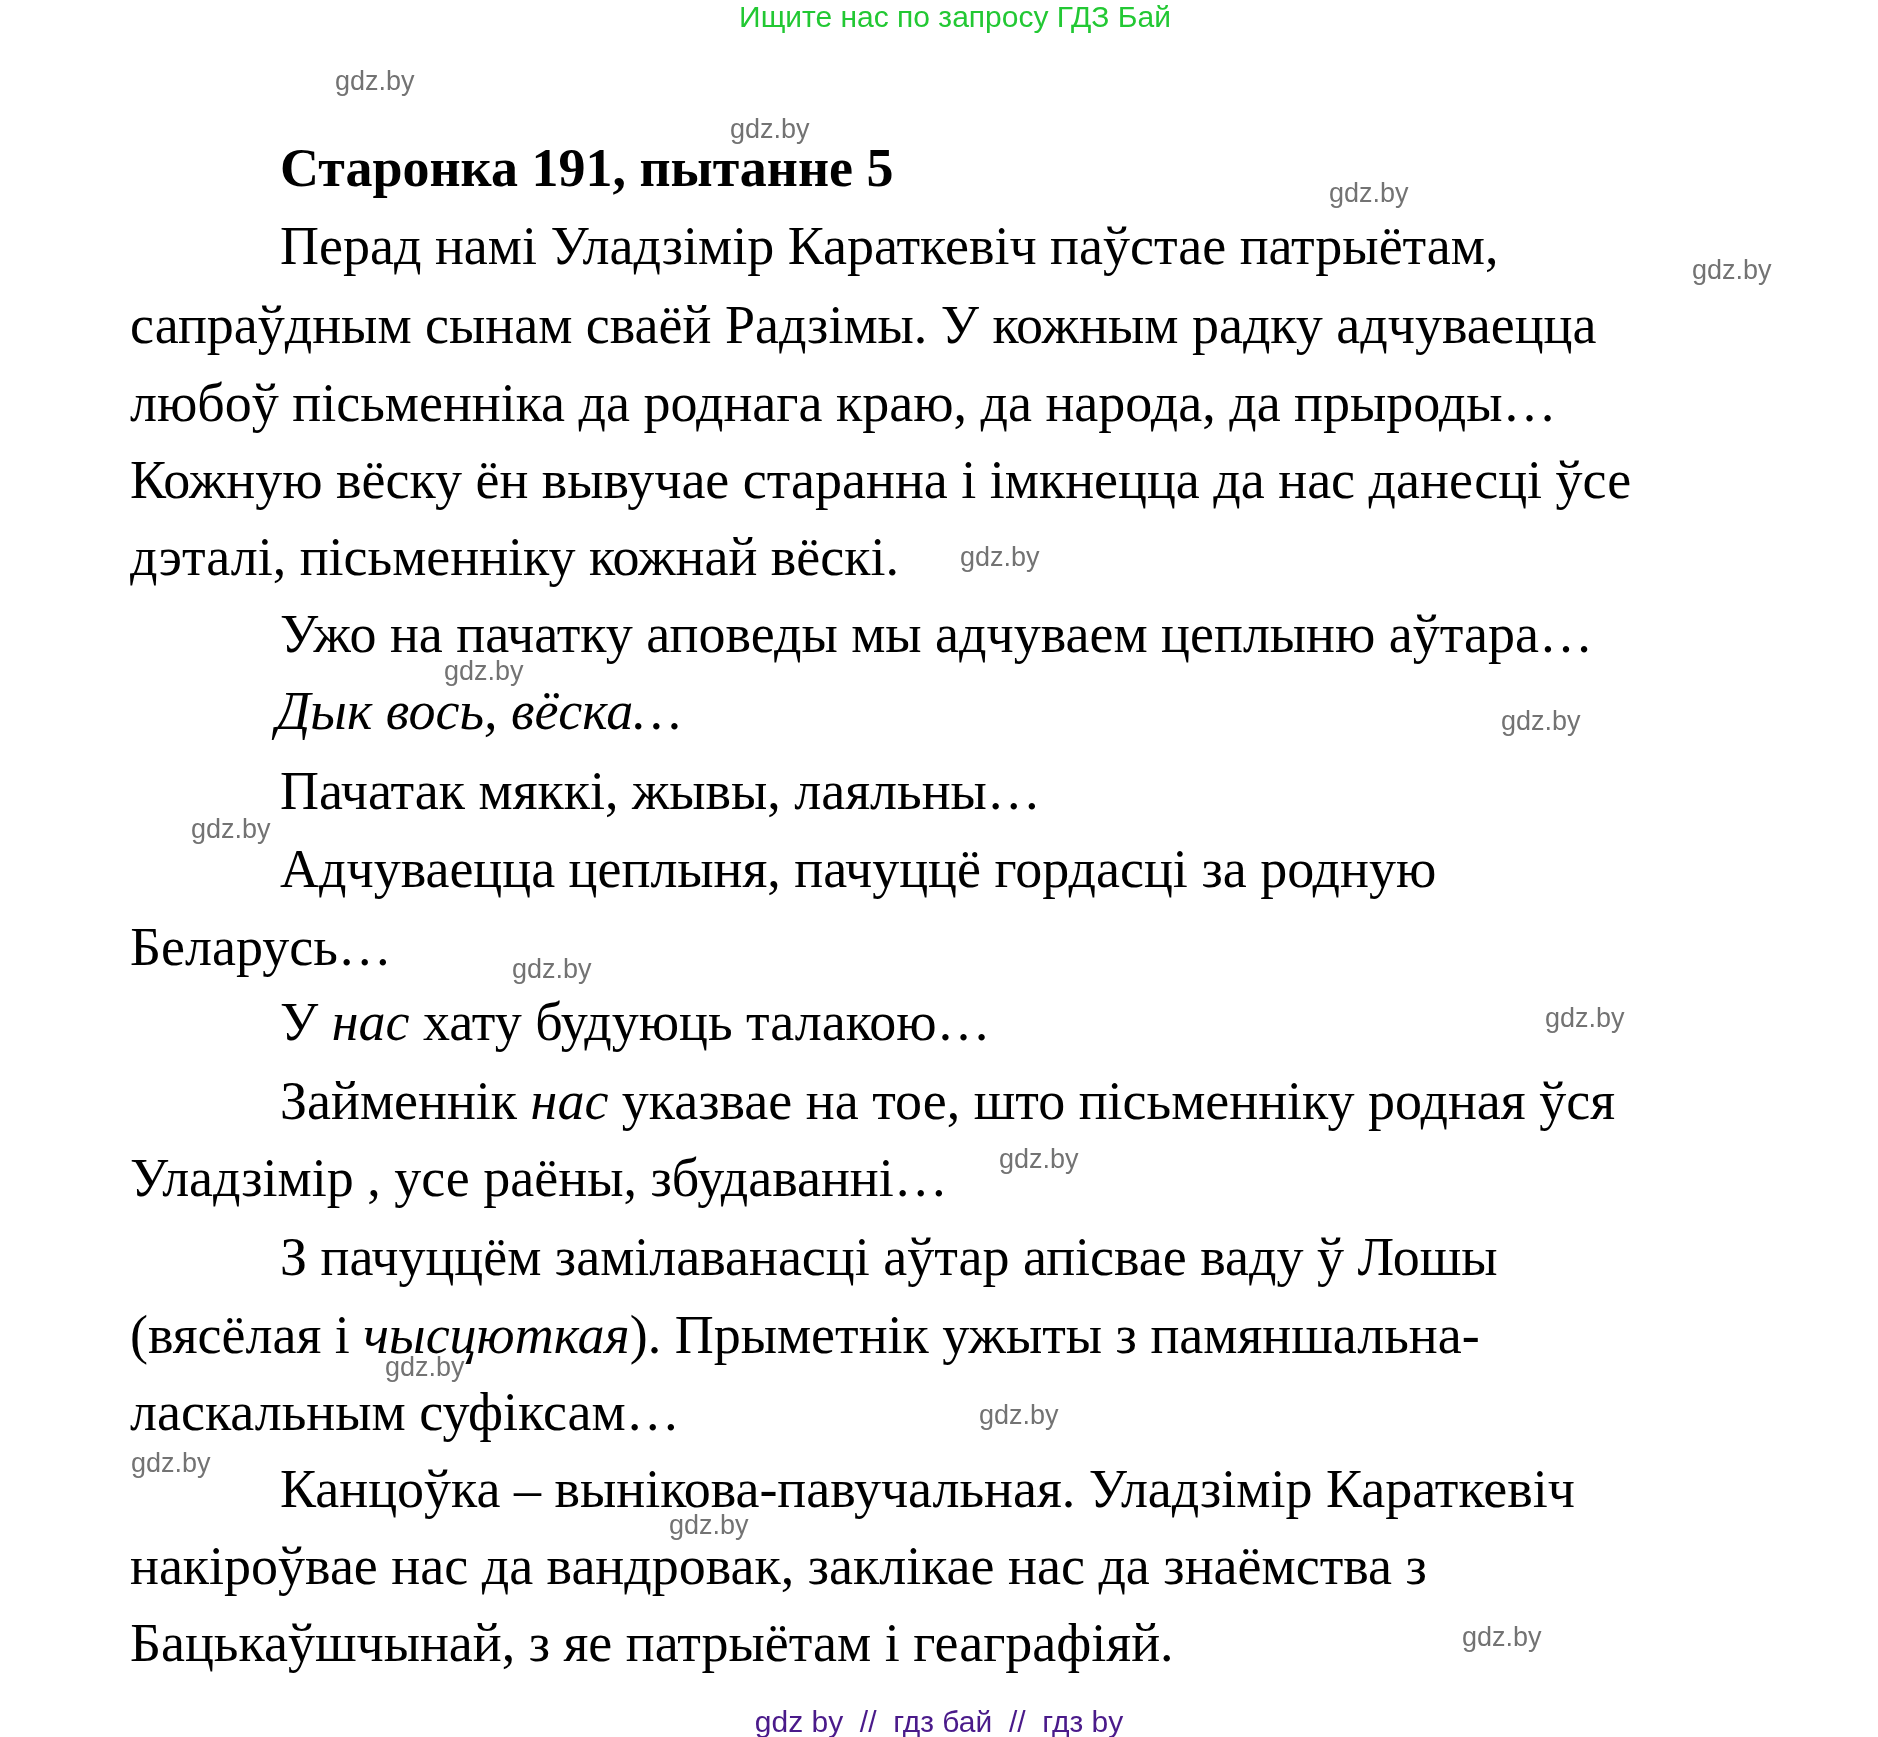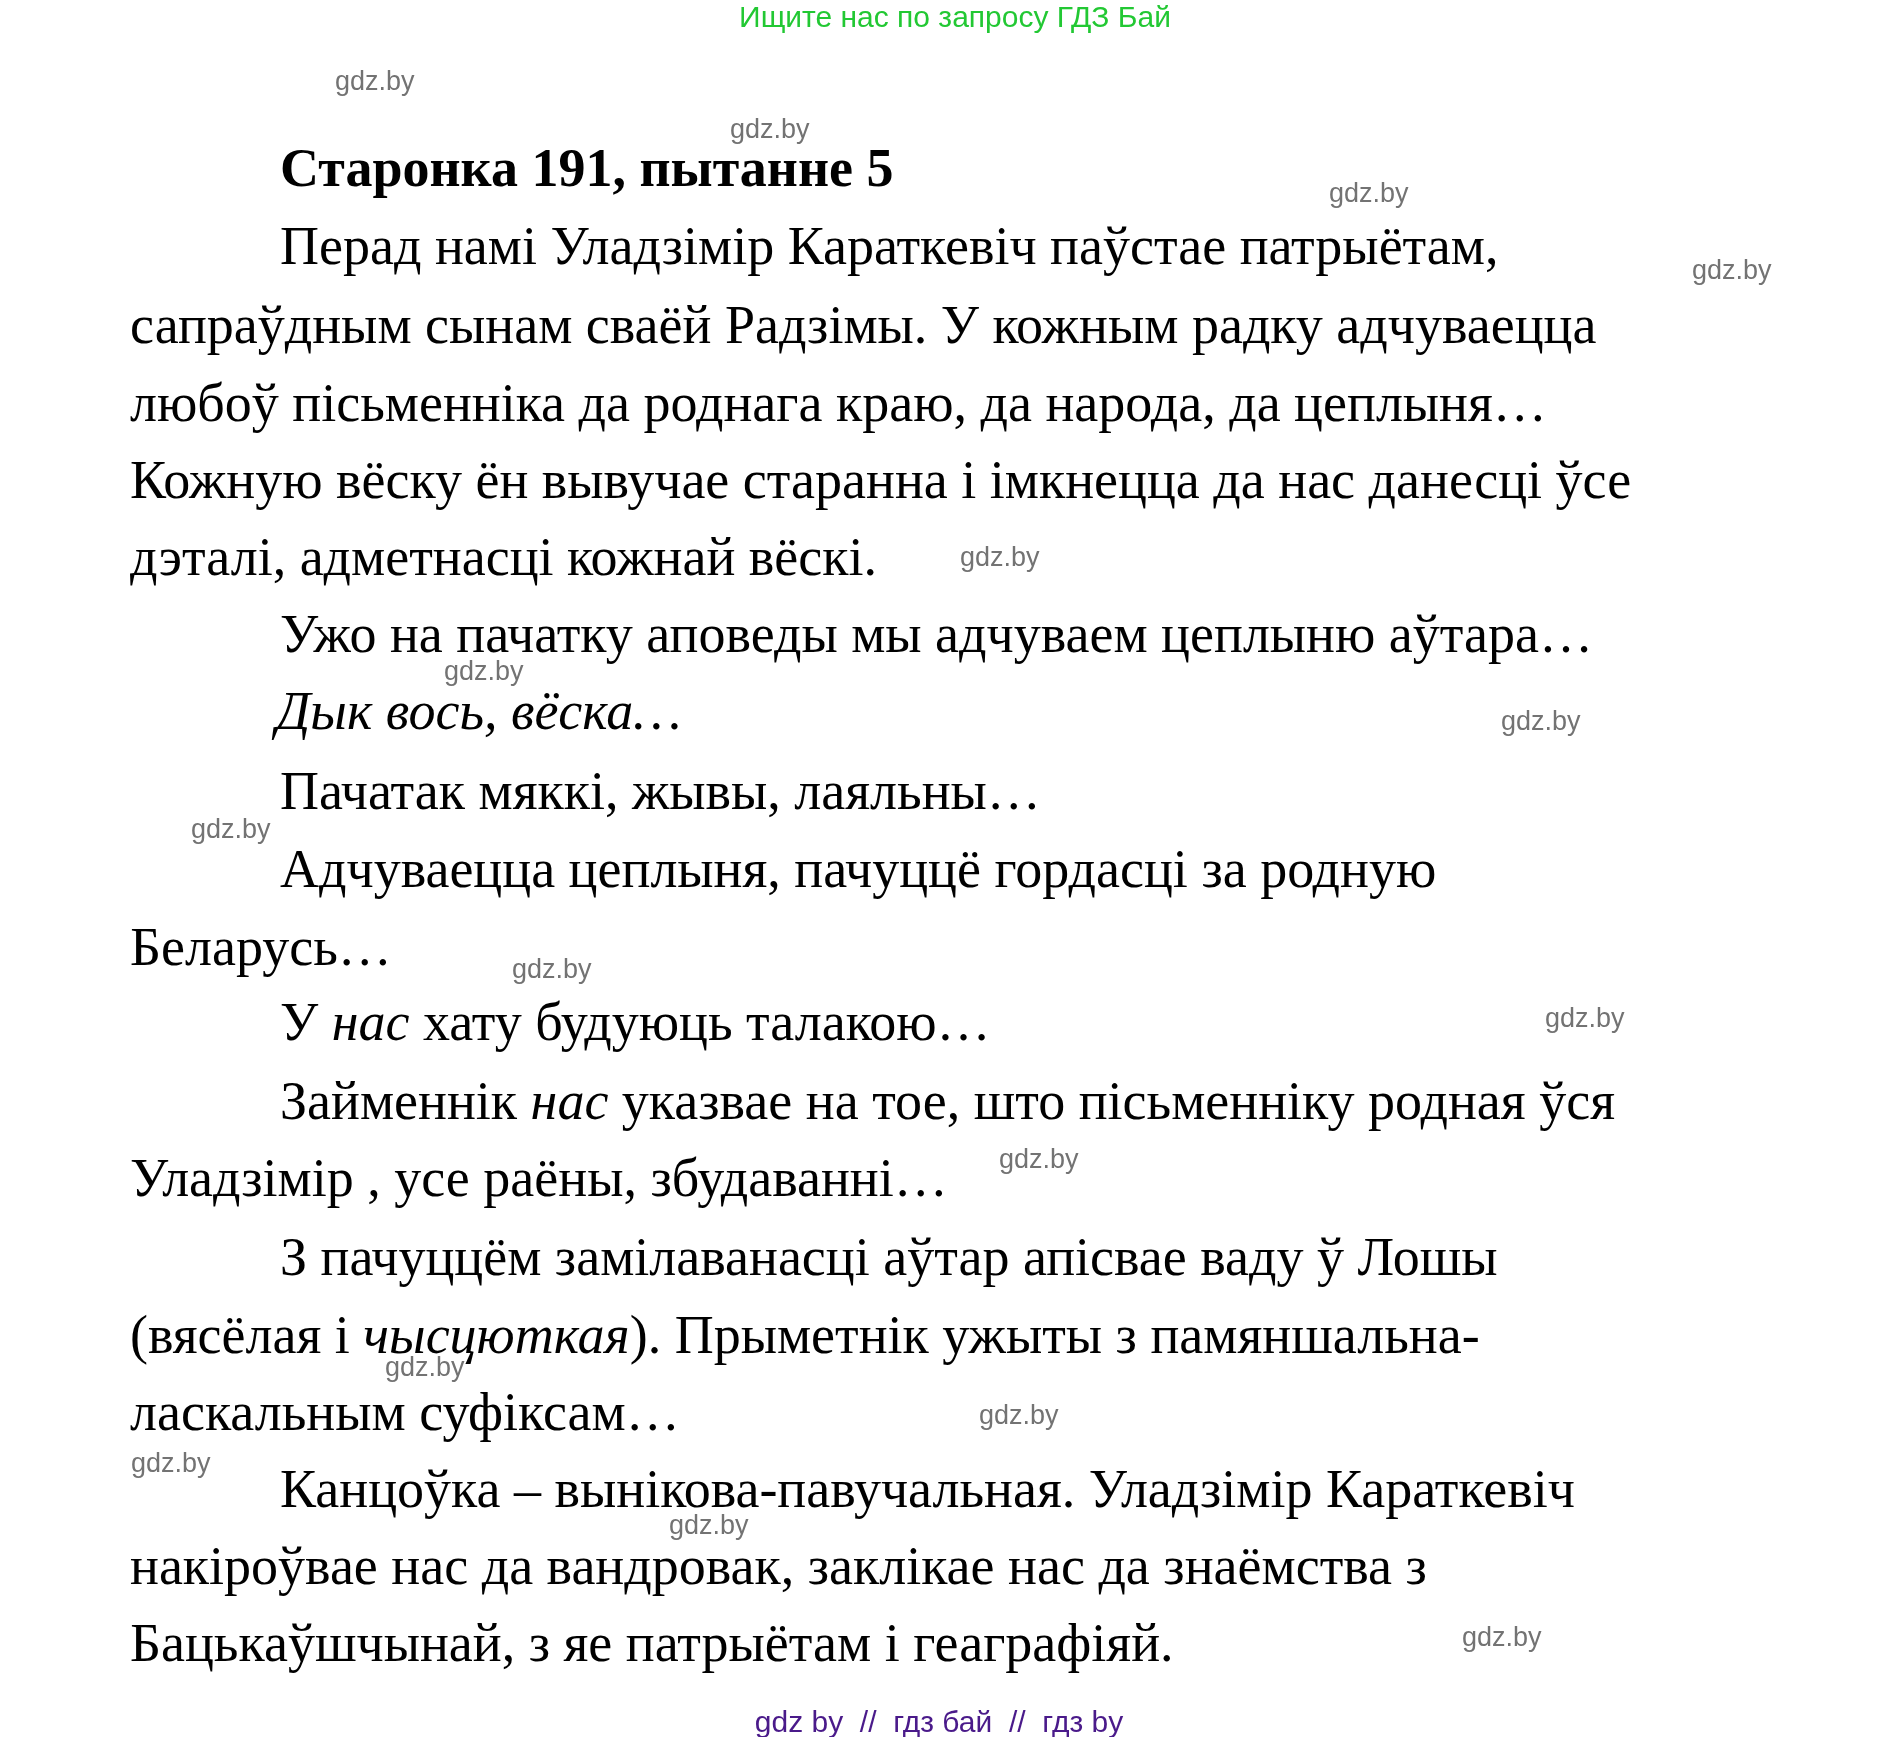--- a/index.html
+++ b/index.html
@@ -37,23 +37,23 @@
 </style>
 </head>
 <body>
 
 <div class="top-banner">Ищите нас по запросу ГДЗ Бай</div>
 
 <div class="heading">Старонка 191, пытанне 5</div>
 
 <div class="line first" style="top:218px">Перад намі Уладзімір Караткевіч паўстае патрыётам,</div>
 <div class="line cont" style="top:297px">сапраўдным сынам сваёй Радзімы. У кожным радку адчуваецца</div>
-<div class="line cont" style="top:375px">любоў пісьменніка да роднага краю, да народа, да цеплыня…</div>
+<div class="line cont" style="top:375px">любоў пісьменніка да роднага краю, да народа, да прыроды…</div>
 <div class="line cont" style="top:452px">Кожную вёску ён вывучае старанна і імкнецца да нас данесці ўсе</div>
-<div class="line cont" style="top:529px">дэталі, адметнасці кожнай вёскі.</div>
+<div class="line cont" style="top:529px">дэталі, пісьменніку кожнай вёскі.</div>
 <div class="line first" style="top:606px">Ужо на пачатку аповеды мы адчуваем цеплыню аўтара…</div>
 <div class="line it-start it" style="top:683px">Дык вось, вёска…</div>
 <div class="line first" style="top:763px">Пачатак мяккі, жывы, лаяльны…</div>
 <div class="line first" style="top:841px">Адчуваецца цеплыня, пачуццё гордасці за родную</div>
 <div class="line cont" style="top:919px">Беларусь…</div>
 <div class="line first" style="top:994px">
   <span>У </span><span class="it">нас</span><span> хату будуюць талакою…</span>
 </div>
 <div class="line first" style="top:1073px">
   <span>Займеннік </span><span class="it">нас</span><span> указвае на тое, што пісьменніку родная ўся</span>

